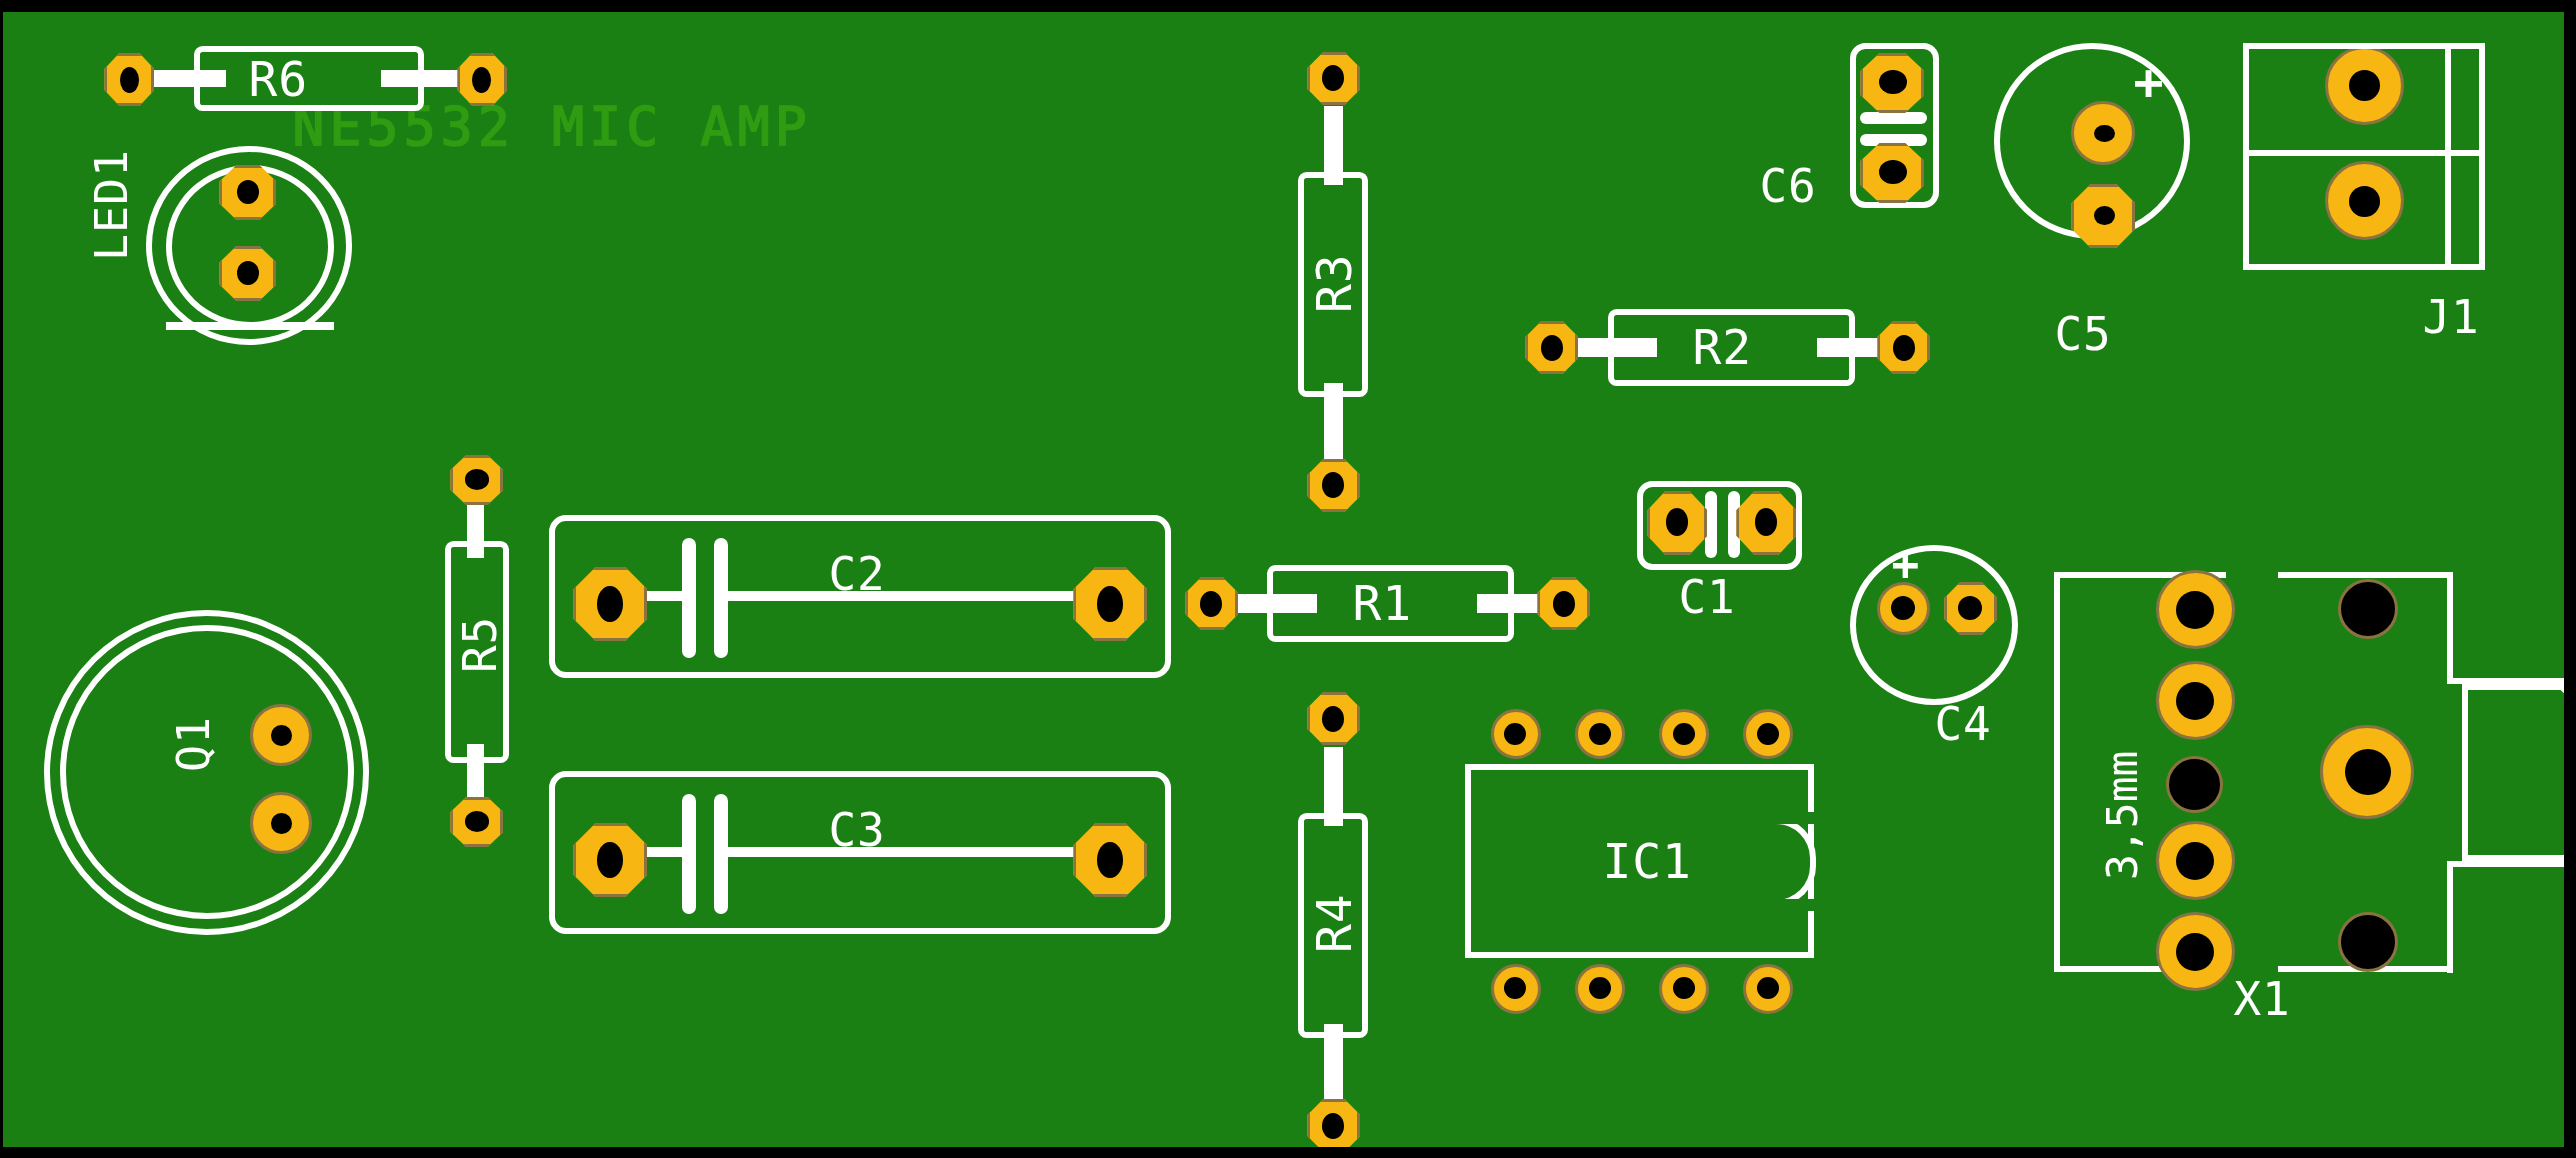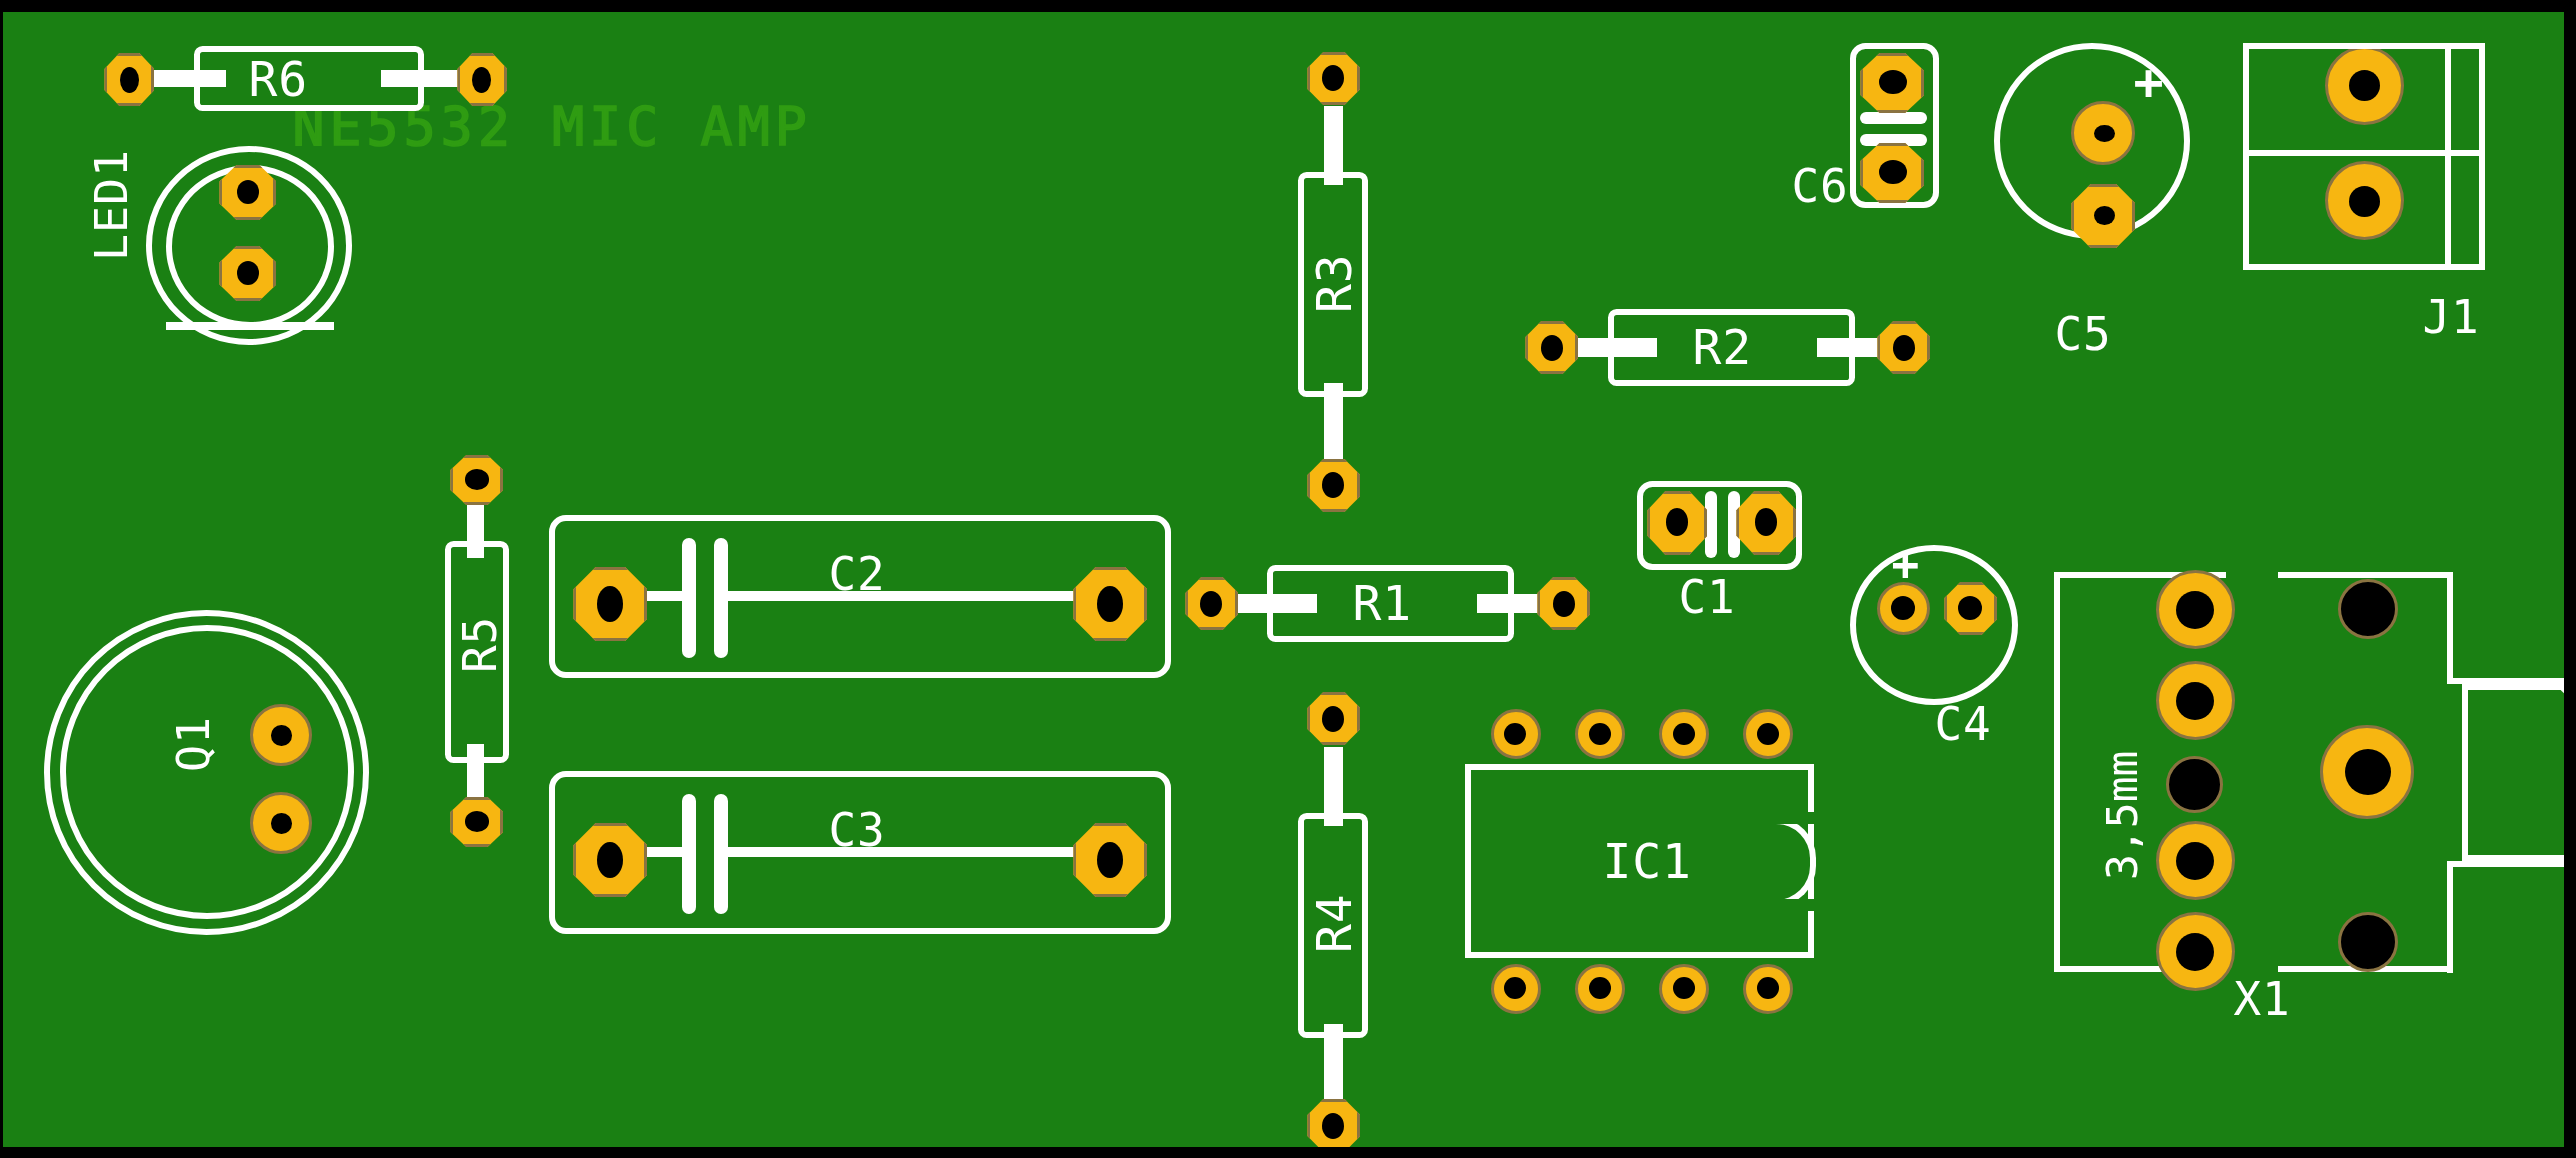--- a/index.html
+++ b/index.html
@@ -221,21 +221,21 @@
     </div>
 
     <div>
       <div class="silk" style="left:1847px;top:31px;width:89px;height:165px;border:6px solid #fff;border-radius:15.5px;"></div>
       <div class="cap-bar" style="left:1857px;top:100px;width:67px;height:12px;border-radius:6px;"></div>
       <div class="cap-bar" style="left:1857px;top:122px;width:67px;height:12px;border-radius:6px;"></div>
       <div class="pad pad-oct" style="left:1857px;top:41px;width:64px;height:60px;"></div>
       <div class="hole" style="left:1876px;top:58px;width:27.5px;height:24px;"></div>
       <div class="pad pad-oct" style="left:1857px;top:131px;width:64px;height:60px;"></div>
       <div class="hole" style="left:1876px;top:148px;width:27.5px;height:24px;"></div>
-      <div class="lbl" style="left:1756px;top:151px;font-size:46px;margin-left:32px;">C6</div>
+      <div class="lbl" style="left:1756px;top:151px;font-size:46px;">C6</div>
     </div>
 
     <div>
       <div class="silk" style="left:1991px;top:31px;width:196px;height:196px;border:6px solid #fff;border-radius:50%;"></div>
       <div class="plus" style="left:2130px;top:45px;font-size:50px;">+</div>
       <div class="pad pad-round" style="left:2068px;top:89px;width:64px;height:64px;"></div>
       <div class="hole" style="left:2091px;top:113px;width:20.6px;height:17px;"></div>
       <div class="pad pad-oct" style="left:2068px;top:172px;width:64px;height:64px;"></div>
       <div class="hole" style="left:2091px;top:194px;width:20.6px;height:19px;"></div>
       <div class="lbl" style="left:2051px;top:299px;font-size:46px;">C5</div>

